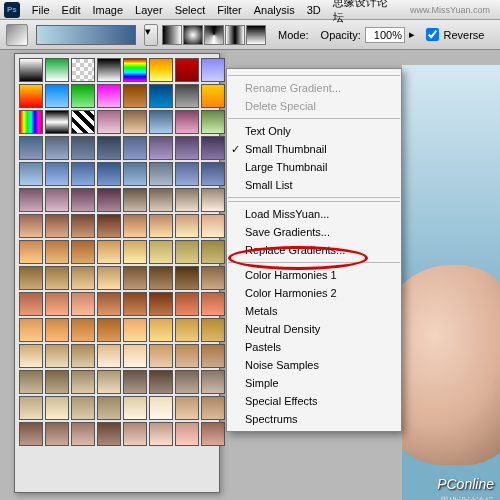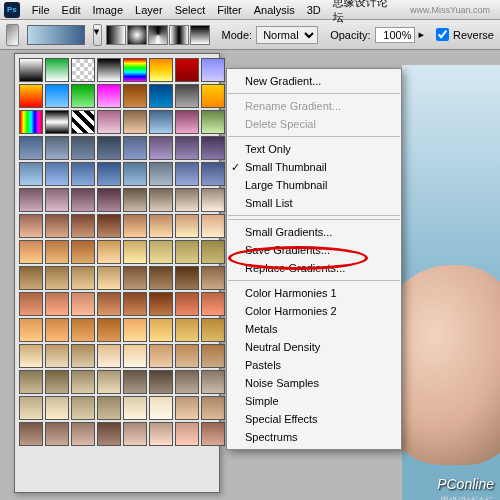--- a/index.html
+++ b/index.html
@@ -57,21 +57,20 @@
   <div class="grad-preview"></div>
   <div class="tool-btn" style="width:14px">▾</div>
   <div class="grad-types">
     <div class="gt1"></div>
     <div class="gt2"></div>
     <div class="gt3"></div>
     <div class="gt4"></div>
     <div class="gt5"></div>
   </div>
   <span class="lbl">Mode:</span>
-  <select><option>Normal</option></select>
   <span class="lbl">Opacity:</span>
   <input type="text" class="opacity-box" value="100%" style="">
   <span>▸</span>
   <input type="checkbox" checked="" style="margin-left: 8px;">
   <span>Reverse</span>
 </div>
 
 <div class="canvas-bg">
   <div class="hair"></div>
   <div class="face"></div>
@@ -198,32 +197,31 @@
       <div class="swatch" style="background: linear-gradient(rgb(153, 119, 102), rgb(221, 187, 170));"></div>
       <div class="swatch" style="background: linear-gradient(rgb(102, 68, 51), rgb(170, 136, 119));"></div>
       <div class="swatch" style="background: linear-gradient(rgb(170, 136, 119), rgb(238, 204, 187));"></div>
       <div class="swatch" style="background: linear-gradient(rgb(187, 153, 136), rgb(255, 221, 204));"></div>
       <div class="swatch" style="background: linear-gradient(rgb(204, 153, 136), rgb(255, 204, 187));"></div>
       <div class="swatch" style="background: linear-gradient(rgb(153, 102, 85), rgb(221, 170, 153));"></div>
     </div>
 </div>
 
 <div class="context-menu">
-  <div class="item">New Gradient...</div>
   <div class="sep"></div>
   <div class="item disabled">Rename Gradient...</div>
   <div class="item disabled">Delete Special</div>
   <div class="sep"></div>
   <div class="item">Text Only</div>
   <div class="item check">Small Thumbnail</div>
   <div class="item">Large Thumbnail</div>
   <div class="item">Small List</div>
   <div class="sep"></div>
   <div class="sep"></div>
-  <div class="item">Small Gradients...</div>
+  <div class="item">Load MissYuan...</div>
   <div class="item">Save Gradients...</div>
   <div class="item">Replace Gradients...</div>
   <div class="sep"></div>
   <div class="item">Color Harmonies 1</div>
   <div class="item">Color Harmonies 2</div>
   <div class="item">Metals</div>
   <div class="item">Neutral Density</div>
   <div class="item">Pastels</div>
   <div class="item">Noise Samples</div>
   <div class="item">Simple</div>

